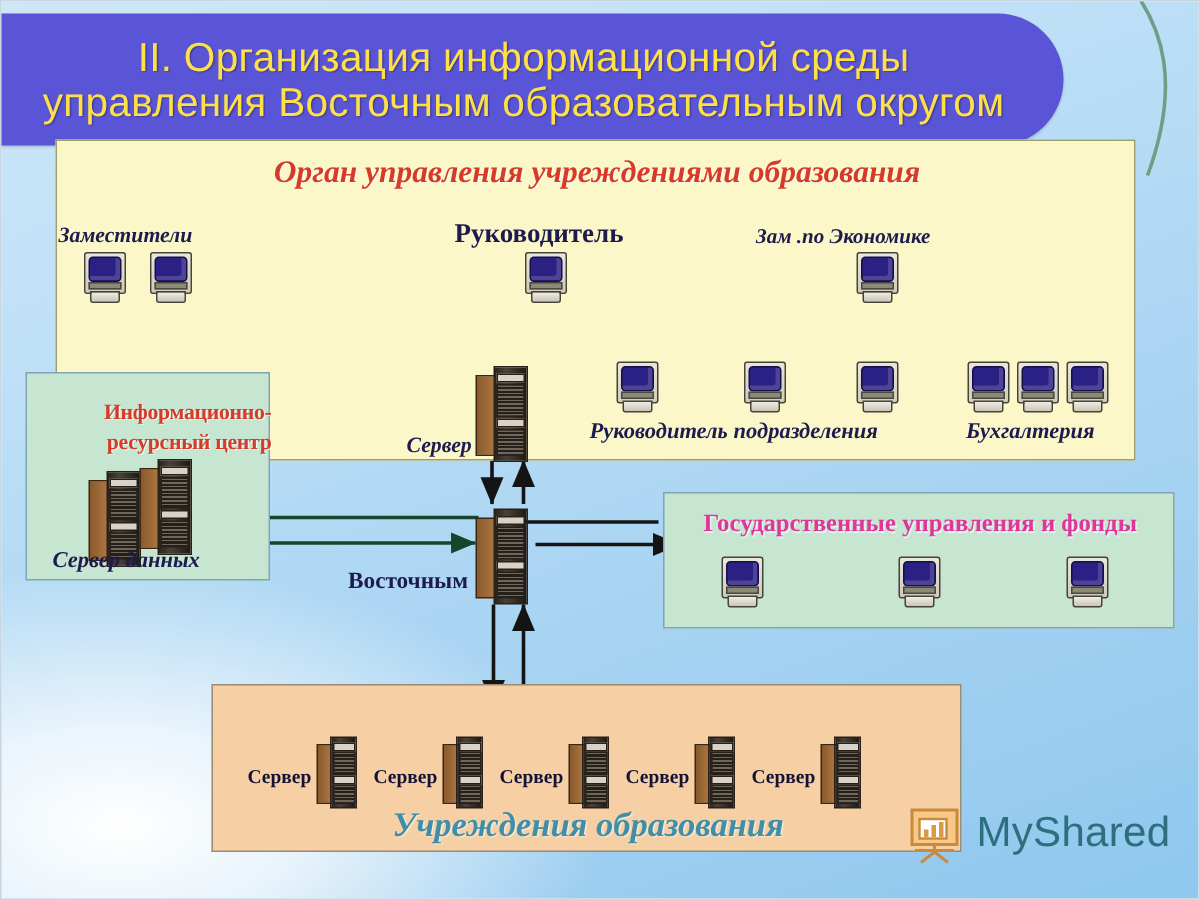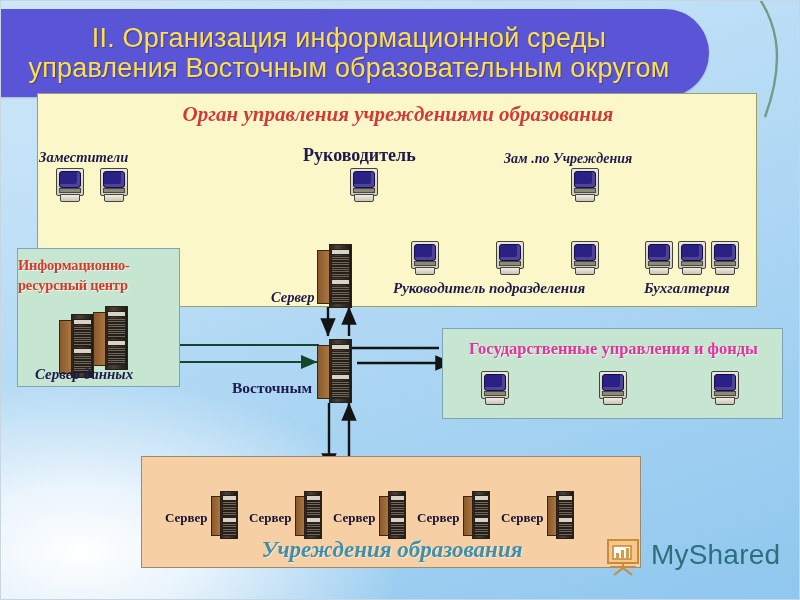--- a/index.html
+++ b/index.html
@@ -59,21 +59,21 @@
   
   .hdr-red{
     color:#d63b2a;font-family:"Liberation Serif", serif;
     font-style:italic;font-weight:700;text-shadow:1px 1px 0 rgba(255,255,255,.6);
   }
   .title-org{
     position:absolute;left:0;top:8px;width:720px;text-align:center;
     font-size:21px;
   }
   .title-irc{
-    position:absolute;left:0;top:6px;width:163px;text-align:left;
+    position:absolute;left:0;top:16px;width:163px;text-align:right;
     font-size:14.5px;line-height:20px;font-style:normal;letter-spacing:-.2px;
   }
   .title-gov{
     position:absolute;left:0;top:10px;width:341px;text-align:center;
     font-size:16.5px;color:#e0359b;font-style:normal;font-weight:700;
     font-family:"Liberation Serif", serif;
     text-shadow:1px 1px 0 rgba(255,255,255,.55);
   }
   .title-edu{
     position:absolute;left:0;bottom:4px;width:500px;text-align:center;
@@ -222,21 +222,21 @@
       <line x1="558" y1="470" x2="558" y2="492"></line>
     </g>
   </svg>
 
   <div class="panel panel-yellow">
     <div class="hdr-red title-org">Орган управления учреждениями образования</div>
   </div>
 
   <div class="lab lab-it" style="left:38px;top:148px;font-size:14.5px;">Заместители</div>
   <div class="lab" style="left:302px;top:144px;font-size:18px;">Руководитель</div>
-  <div class="lab lab-it" style="left:503px;top:150px;font-size:14px;">Зам .по Учреждения</div>
+  <div class="lab lab-it" style="left:503px;top:150px;font-size:14px;">Зам .по Экономике</div>
   <div class="lab lab-it" style="left:392px;top:279px;font-size:15px;">Руководитель подразделения</div>
   <div class="lab lab-it" style="left:643px;top:279px;font-size:15px;">Бухгалтерия</div>
   <div class="lab lab-it" style="left:270px;top:288px;font-size:14.5px;">Сервер</div>
 
   <div class="mon" style="left:55px;top:167px;">
     <div class="case"></div>
       <div class="scr"></div>
       <div class="slot"></div>
       <div class="base"></div>
   </div>

